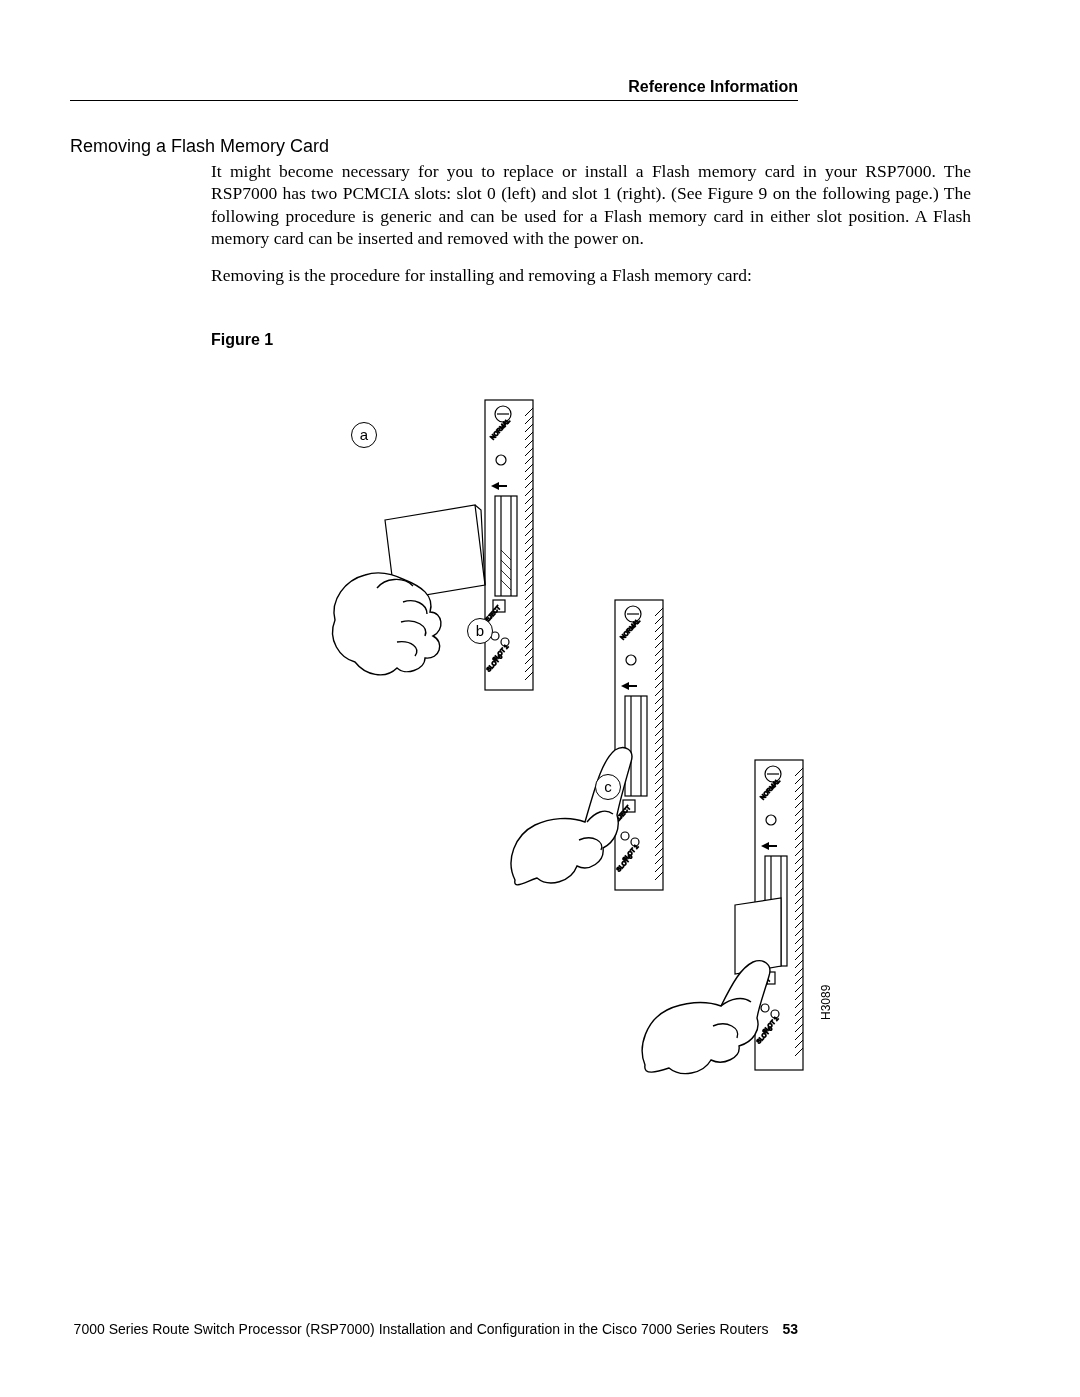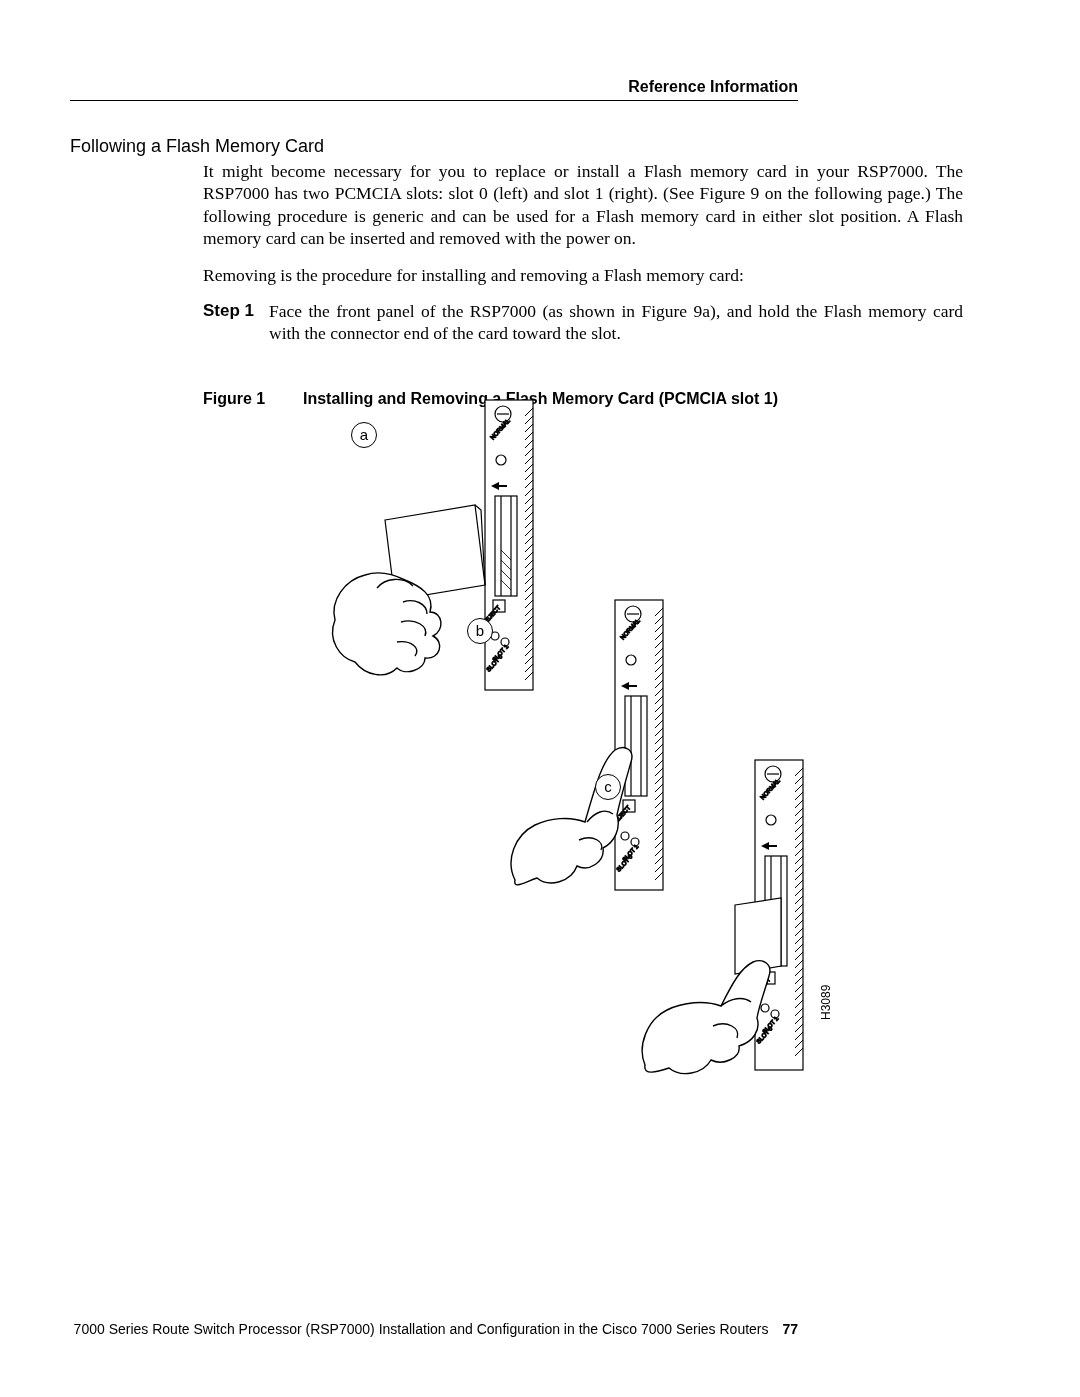--- a/index.html
+++ b/index.html
@@ -36,21 +36,21 @@
     position: absolute;
     top: 136px;
     left: 70px;
     font-family: Arial, Helvetica, sans-serif;
     font-size: 18px;
     font-weight: normal;
   }
   .body-col {
     position: absolute;
     top: 160px;
-    left: 203px;
+    left: 211px;
     width: 760px;
     font-size: 17.5px;
     line-height: 1.28;
     text-align: justify;
   }
   .para2 {
     margin-top: 14px;
   }
   .step-row {
     margin-top: 14px;
@@ -116,32 +116,27 @@
   svg { display: block; }
 </style>
 </head>
 <body>
 
 <div class="page">
 
   <div class="header-right">Reference Information</div>
   <div class="hr"></div>
 
-  <div class="section-title">Following a Flash Memory Card</div>
+  <div class="section-title">Removing a Flash Memory Card</div>
 
   <div class="body-col">
     <p>It might become necessary for you to replace or install a Flash memory card in your RSP7000. The RSP7000 has two PCMCIA slots: slot 0 (left) and slot 1 (right). (See Figure 9 on the following page.) The following procedure is generic and can be used for a Flash memory card in either slot position. A Flash memory card can be inserted and removed with the power on.</p>
     <p class="para2">Removing is the procedure for installing and removing a Flash memory card:</p>
-    <div class="step-row">
-      <div class="step-label">Step 1</div>
-      <div class="step-text">Face the front panel of the RSP7000 (as shown in Figure 9a), and hold the Flash memory card with the connector end of the card toward the slot.</div>
-    </div>
     <div class="figure-caption-row">
       <div class="fig-label">Figure 1</div>
-      <div class="fig-title">Installing and Removing a Flash Memory Card (PCMCIA slot 1)</div>
     </div>
   </div>
 
   <div class="figure-area">
 
     <div style="position:absolute; left:80px; top:0px;">
       <svg width="260" height="310" viewBox="0 0 260 310">
 
         <g stroke="#000" stroke-width="1.2" fill="#fff">
           <rect x="200" y="10" width="48" height="290"></rect>
@@ -359,16 +354,16 @@
         </g>
       </svg>
     </div>
     <div class="badge" style="left:390px; top:384px;">c</div>
 
     <div class="fig-id" style="left:614px; top:630px;">H3089</div>
   </div>
 
   <div class="footer">
     <span>7000 Series Route Switch Processor (RSP7000) Installation and Configuration in the Cisco 7000 Series Routers</span>
-    <span class="pgnum">77</span>
+    <span class="pgnum">53</span>
   </div>
 
 </div>
 
 </body></html>

